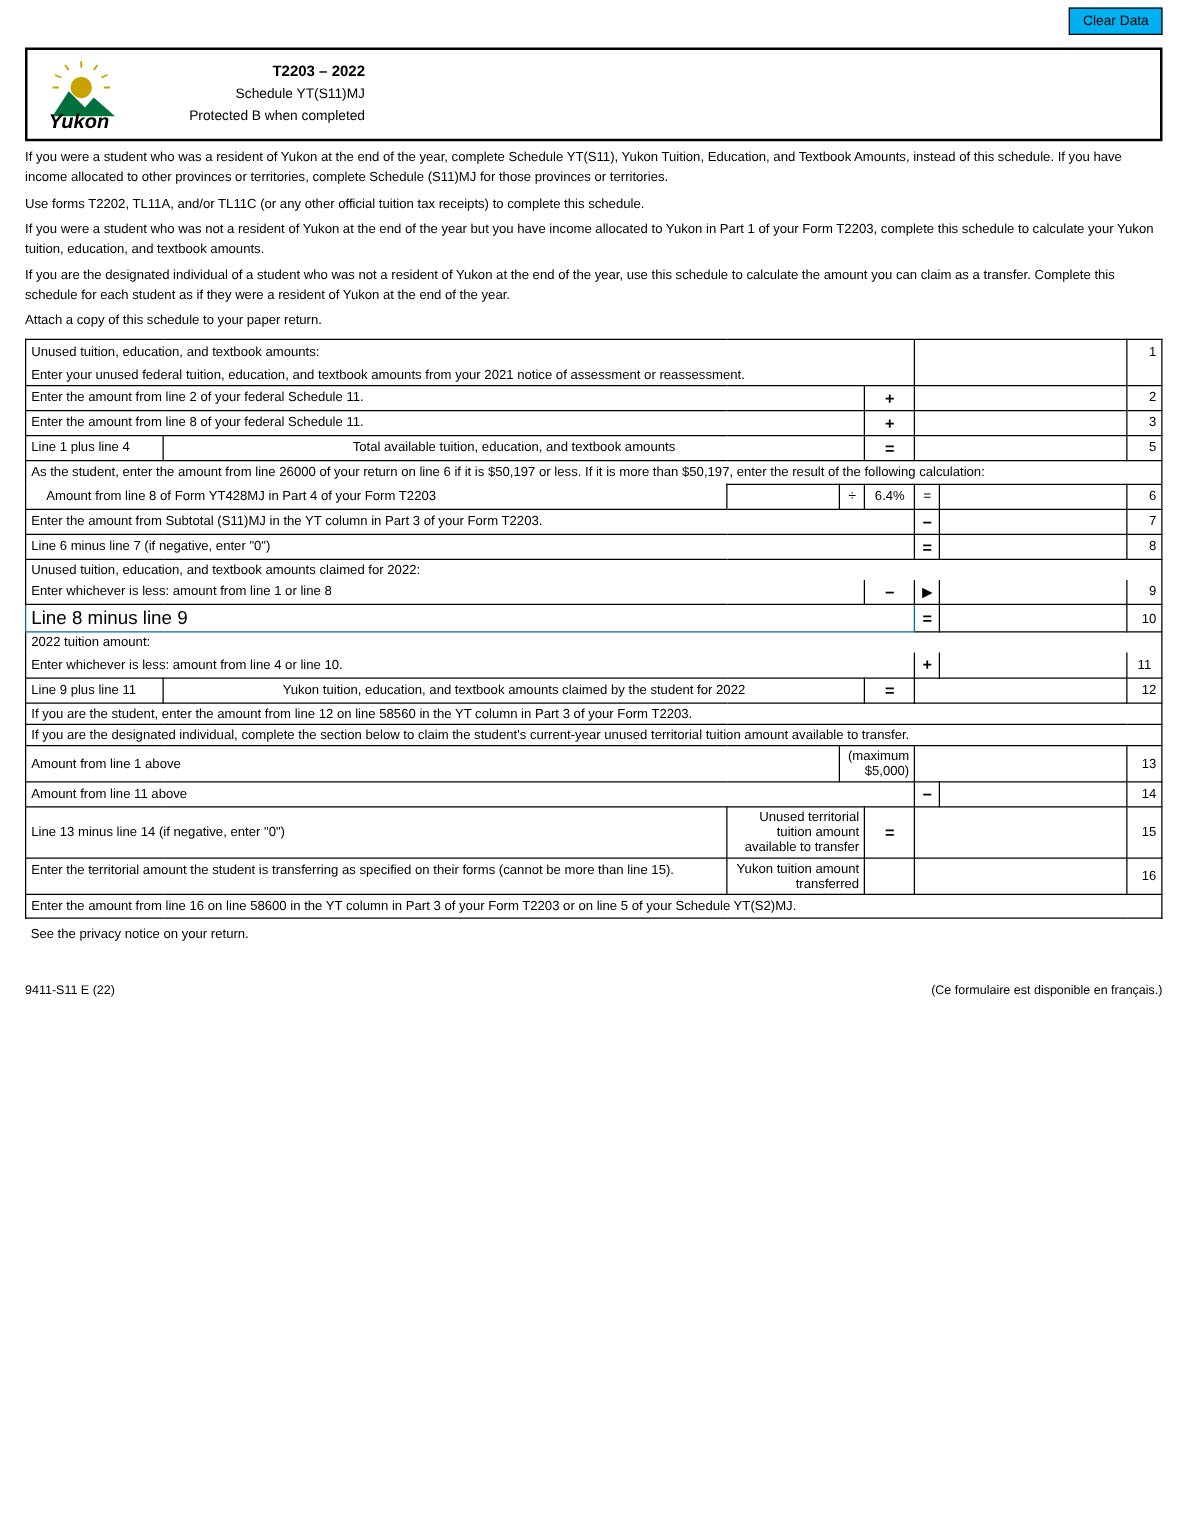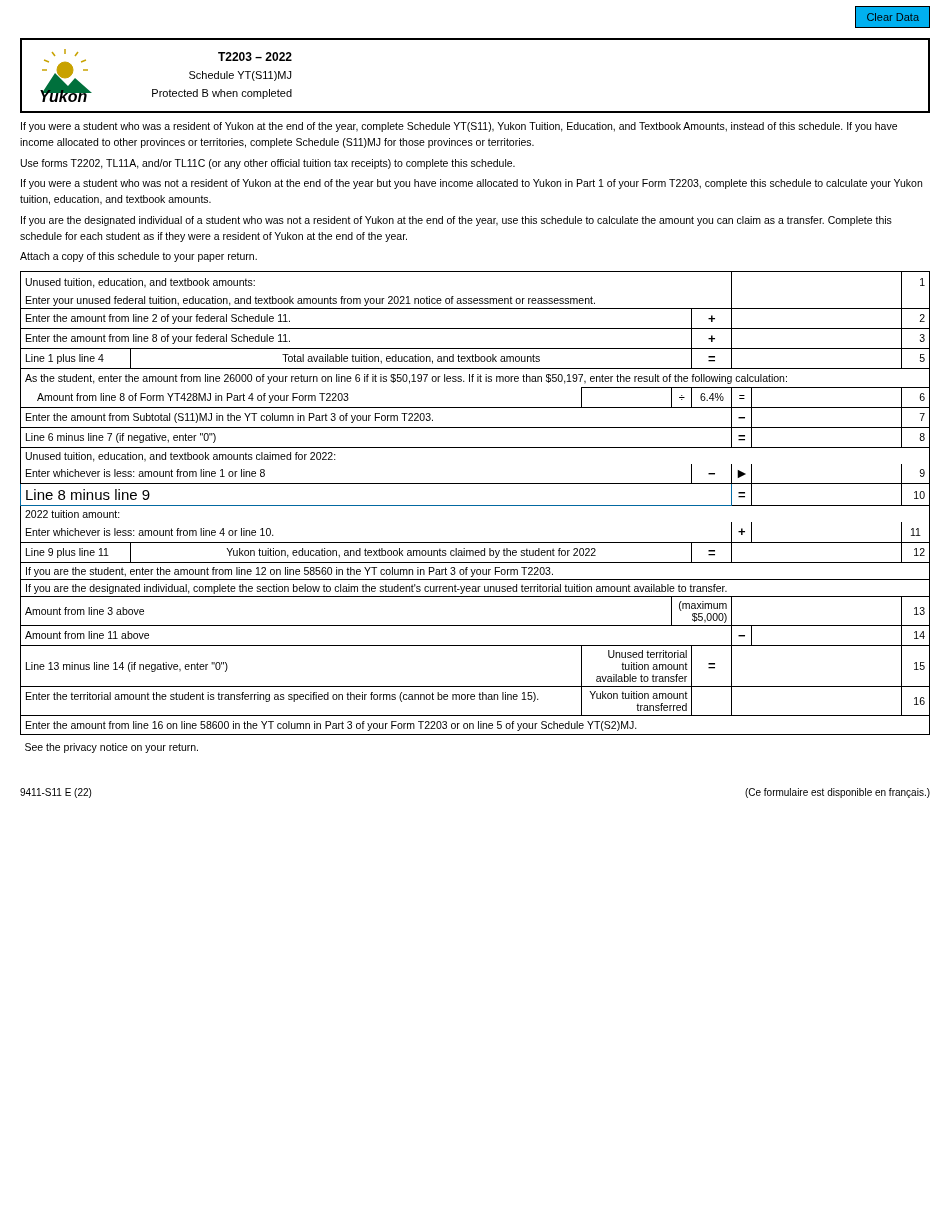--- a/index.html
+++ b/index.html
@@ -288,21 +288,21 @@
     </tr>
 
     <tr>
       <td colspan="8" style="border:1px solid #000; padding:2px 4px; font-size:10.5px;">If you are the student, enter the amount from line 12 on line 58560 in the YT column in Part 3 of your Form T2203.</td>
     </tr>
     <tr>
       <td colspan="8" style="border:1px solid #000; border-top:none; padding:2px 4px; font-size:10.5px;">If you are the designated individual, complete the section below to claim the student's current-year unused territorial tuition amount available to transfer.</td>
     </tr>
 
     <tr>
-      <td colspan="3" style="border:1px solid #000; padding:2px 4px; font-size:10.5px;">Amount from line 3 above</td>
+      <td colspan="3" style="border:1px solid #000; padding:2px 4px; font-size:10.5px;">Amount from line 1 above</td>
       <td colspan="2" style="border:1px solid #000; padding:2px 4px; font-size:10.5px; text-align:right;">(maximum $5,000)</td>
       <td style="border:1px solid #000; padding:0;" colspan="2" class="input-cell">
         <input type="text" style="">
       </td>
       <td style="border:1px solid #000; padding:2px 4px; text-align:right; font-size:10.5px;">13</td>
     </tr>
 
     <tr>
       <td colspan="5" style="border:1px solid #000; padding:2px 4px; font-size:10.5px;">Amount from line 11 above</td>
       <td style="border:1px solid #000; text-align:center; font-size:13px; font-weight:bold;">−</td>

